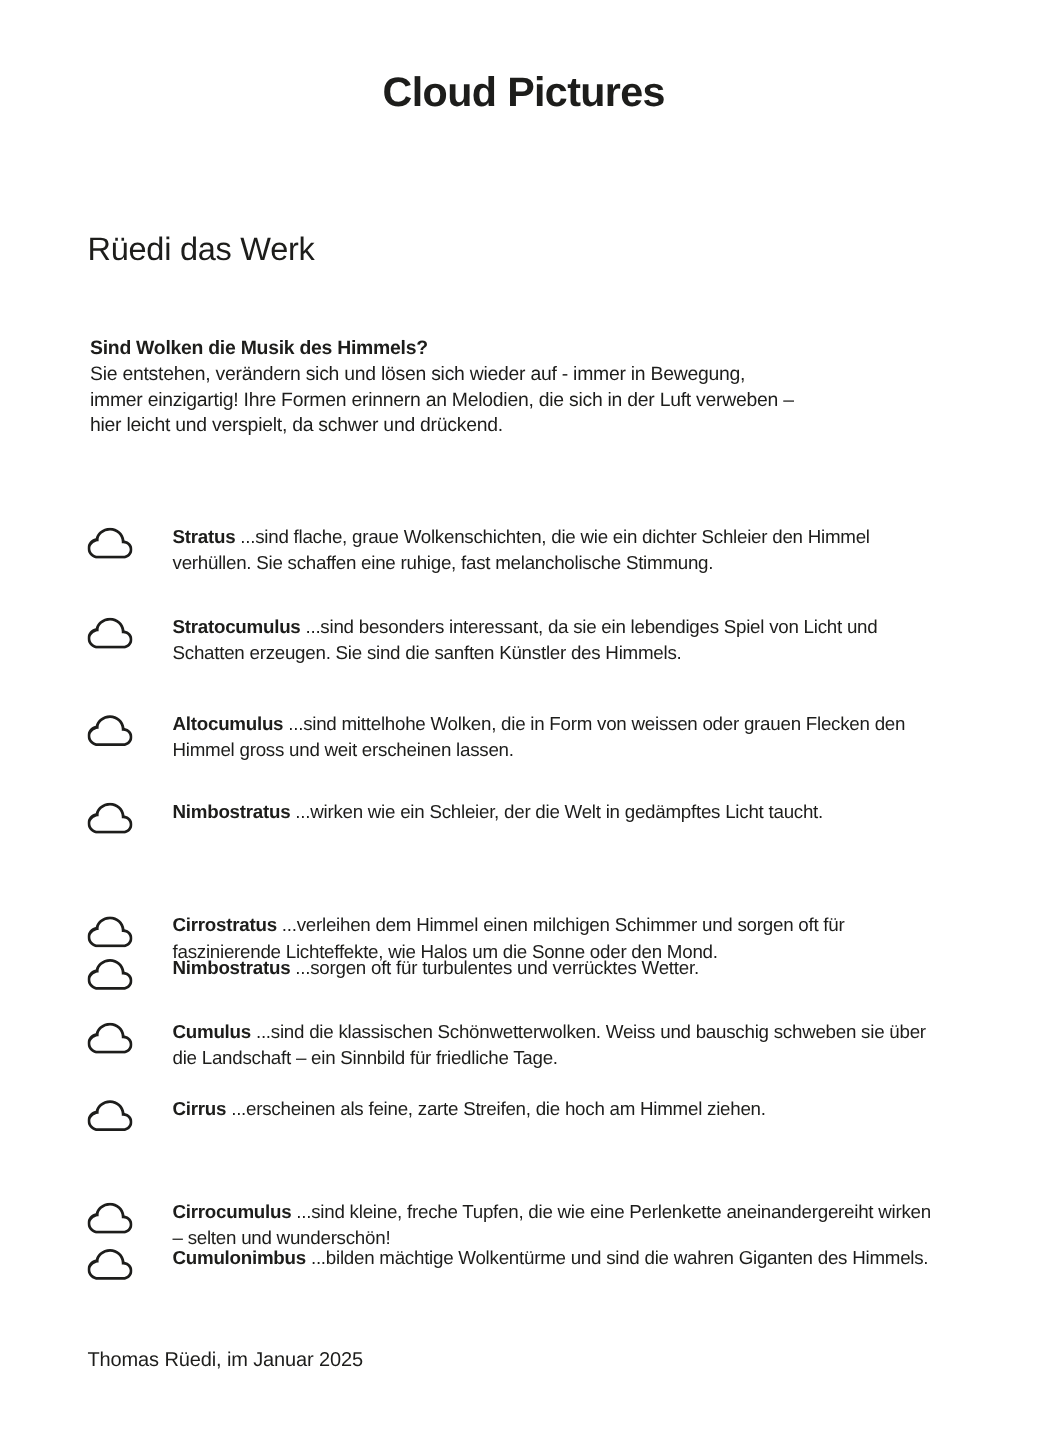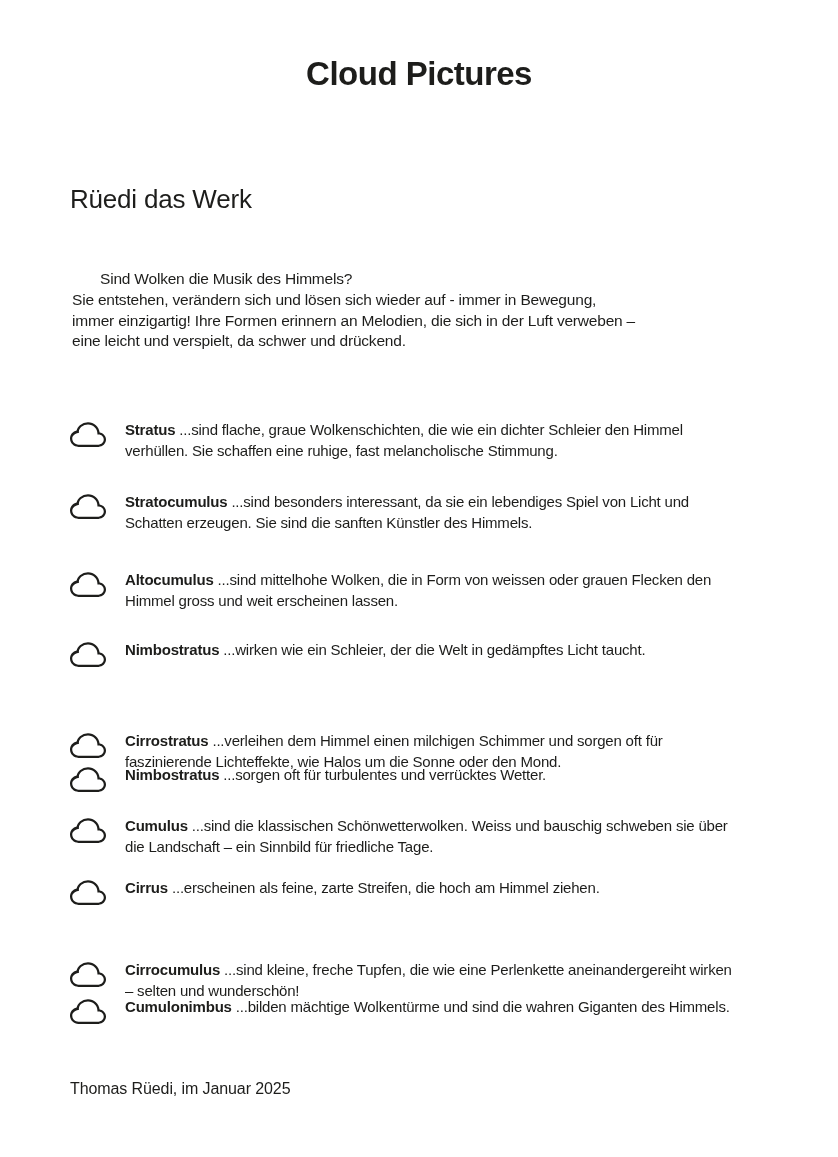--- a/index.html
+++ b/index.html
@@ -33,31 +33,31 @@
   .intro {
     position: absolute;
     top: 269px;
     left: 72px;
     width: 640px;
     font-size: 15.5px;
     line-height: 20.8px;
     letter-spacing: -0.2px;
   }
   .intro .question {
-    font-weight: 400;
+    font-weight: 700;
     display: block;
-    margin-left: 28px;
   }
   .intro .line { display: block; }
   .cloud-item {
     position: absolute;
     left: 70px;
     width: 680px;
     display: flex;
     align-items: flex-start;
+    justify-content: space-between;
   }
   .cloud-icon-box {
     width: 55px;
     flex: 0 0 55px;
     padding-top: 2px;
   }
   .cloud-icon-box svg { display: block; }
   .cloud-text {
     margin: 0;
     width: 612px;
@@ -80,21 +80,21 @@
 <div class="page">
 
   <div class="title">Cloud Pictures</div>
 
   <div class="section-heading">Rüedi das Werk</div>
 
   <div class="intro">
     <span class="question">Sind Wolken die Musik des Himmels?</span>
     <span class="line">Sie entstehen, verändern sich und lösen sich wieder auf - immer in Bewegung,</span>
     <span class="line">immer einzigartig! Ihre Formen erinnern an Melodien, die sich in der Luft verweben –</span>
-    <span class="line">eine leicht und verspielt, da schwer und drückend.</span>
+    <span class="line">hier leicht und verspielt, da schwer und drückend.</span>
   </div>
 
   <div class="cloud-item" style="top:420px">
     <span class="cloud-icon-box">
       <svg width="36" height="25" viewBox="0 2 16 11" fill="currentColor" xmlns="http://www.w3.org/2000/svg">
           <path d="M4.406 3.342A5.53 5.53 0 0 1 8 2c2.69 0 4.923 2 5.166 4.579C14.758 6.804 16 8.137 16 9.773 16 11.569 14.502 13 12.687 13H3.781C1.708 13 0 11.366 0 9.318c0-1.763 1.266-3.223 2.942-3.593.143-.863.698-1.723 1.464-2.383zm.653.757c-.757.653-1.153 1.44-1.12 2.346l.014.36-.355.065C2.25 7.117 1 8.126 1 9.318 1 10.813 2.18 12 3.781 12h8.906C13.98 12 15 10.988 15 9.773c0-1.216-1.02-2.228-2.313-2.228h-.5v-.5C12.188 4.825 10.328 3 8 3a4.53 4.53 0 0 0-2.941 1.1z"></path>
         </svg>
     </span>
     <p class="cloud-text"><span class="cloud-label">Stratus</span> <span>...sind flache, graue Wolkenschichten, die wie ein dichter Schleier den Himmel verhüllen. Sie schaffen eine ruhige, fast melancholische Stimmung.</span></p>
   </div>

